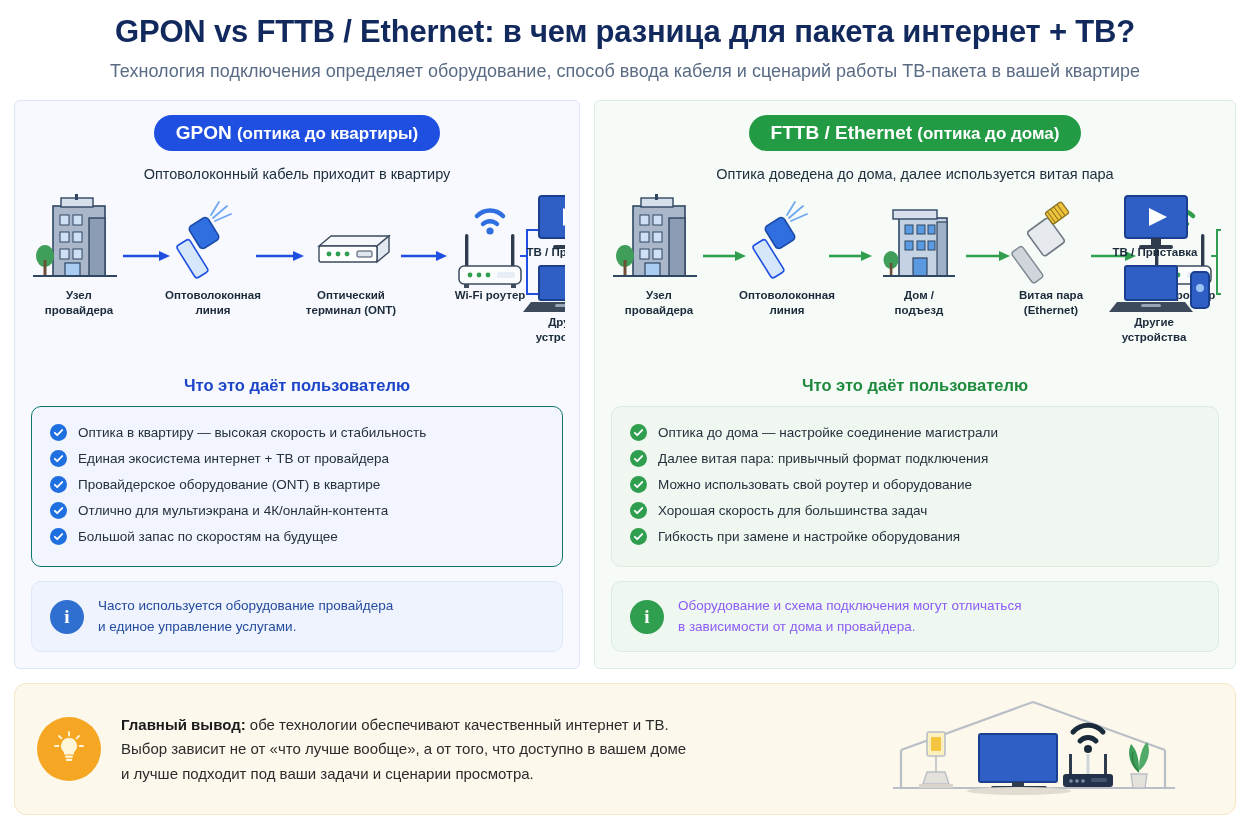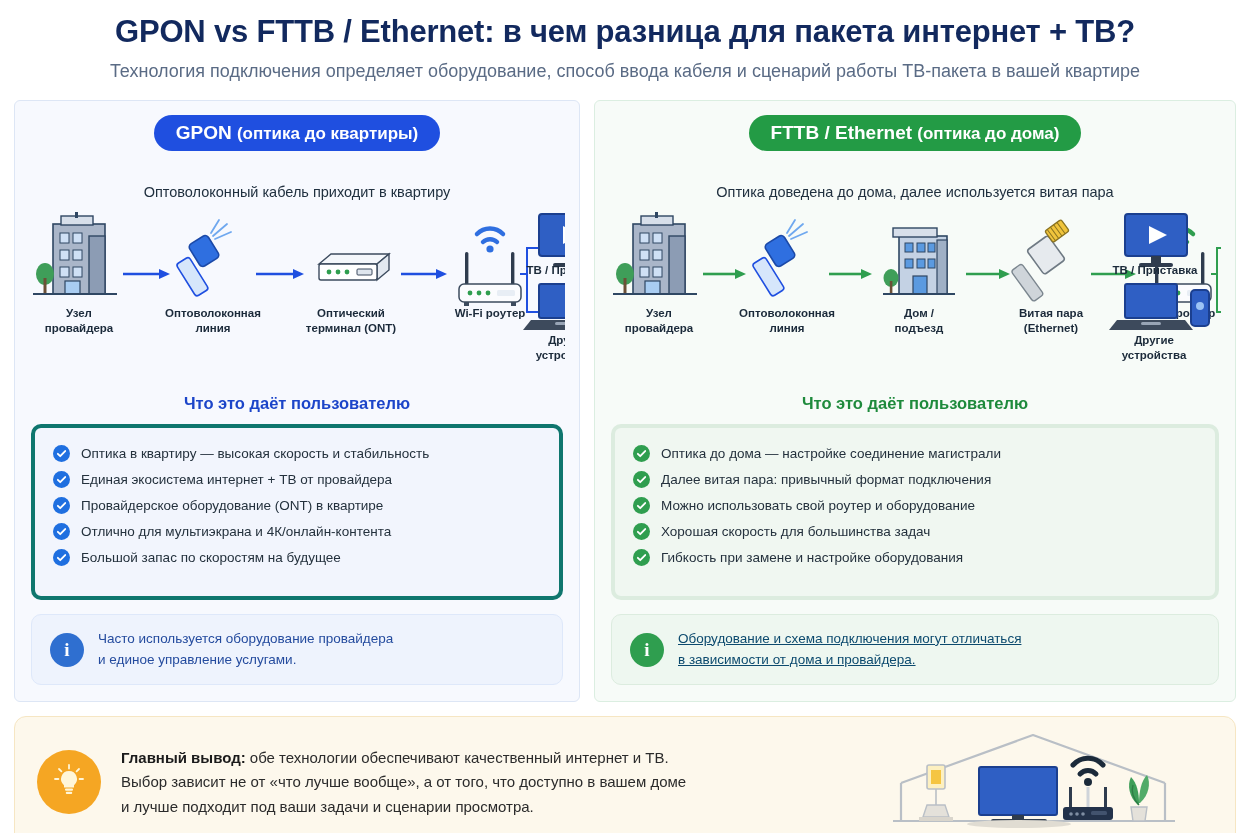--- a/index.html
+++ b/index.html
@@ -39,36 +39,36 @@
     display: block; margin: 0 auto; width: fit-content;
     border-radius: 20px; padding: 8px 22px 9px;
     color: #fff; font-size: 19px; font-weight: bold; line-height: 1;
     white-space: nowrap;
   }
   .pill.blue  { background: #1f4fe0; }
   .pill.green { background: #239b45; }
   .pill .sub { font-size: 17px; font-weight: bold; }
 
   .panel-sub {
-    text-align: center; margin-top: 33px; font-size: 14.5px; color: #20303f;
+    text-align: center; margin-top: 15px; font-size: 14.5px; color: #20303f;
   }
 
   
   .diagram { margin-top: 12px; position: relative; }
 
   
   .benefits-title {
     text-align: center; font-size: 16.5px; font-weight: bold; margin-top: 6px;
   }
   .benefits-title.blue  { color: #1c45c9; }
   .benefits-title.green { color: #1e8a3c; }
 
   .benefits-box {
-    margin-top: 11px; border-radius: 10px; padding: 13px 18px 25px;
-    border: 4px solid #0f766e; background: #f2f5fd;
+    margin-top: 11px; border-radius: 10px; padding: 13px 18px 16px;
+    border: 1px solid #0f766e; background: #f2f5fd;
   }
   .benefits-box.green { border-color: #dcecdf; background: #f0f7f1; }
   .benefit {
     display: flex; align-items: center; gap: 11px;
     font-size: 13.5px; color: #24313d; padding: 4.5px 0;
   }
   .check {
     flex: 0 0 auto; width: 17px; height: 17px; border-radius: 50%;
     display: flex; align-items: center; justify-content: center;
   }
@@ -86,21 +86,21 @@
   .note-icon {
     flex: 0 0 auto; width: 34px; height: 34px; border-radius: 50%;
     display: flex; align-items: center; justify-content: center;
     color: #fff; font-weight: bold; font-size: 19px;
     font-family: "Liberation Serif", serif;
   }
   .note-icon.blue  { background: #2f6fd0; }
   .note-icon.green { background: #2f9e4f; }
   .note-text { font-size: 13.5px; line-height: 1.55; }
   .note-text.blue  { color: #244b9e; }
-  .note-text.green { color: #0c4a6e; text-decoration: underline; }
+  .note-text.green { color: #8b5cf6; }
 
   
   .conclusion {
     margin: 14px 14px 0; height: 132px;
     background: #fdf8ec; border: 1px solid #f6e6c3; border-radius: 12px;
     display: flex; align-items: center; gap: 20px; padding: 0 22px;
     position: relative; overflow: hidden;
   }
   .bulb {
     flex: 0 0 auto; width: 64px; height: 64px; border-radius: 50%;

